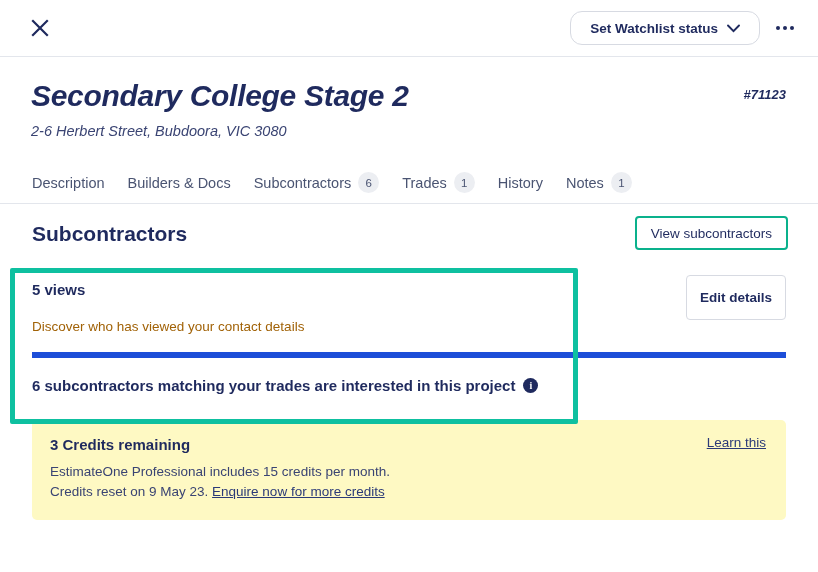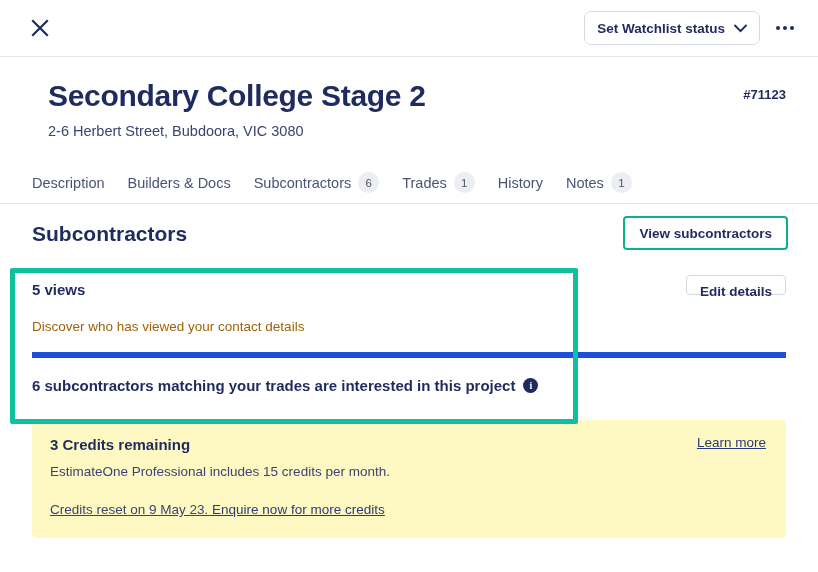--- a/index.html
+++ b/index.html
@@ -34,24 +34,24 @@
 
   .topbar-right {
     position: absolute;
     right: 18px; top: 11px;
     display: flex;
     align-items: center;
     gap: 10px;
   }
   .watchlist-btn {
     height: 34px;
-    padding: 0 12px;
+    padding: 0 19px;
     background: #fff;
     border: 1px solid #d7dae2;
-    border-radius: 7px;
+    border-radius: 12px;
     color: #1f2a5e;
     font-size: 13.5px;
     font-weight: bold;
     font-family: "Liberation Sans", sans-serif;
     display: flex;
     align-items: center;
     gap: 9px;
     cursor: pointer;
     white-space: nowrap;
   }
@@ -62,21 +62,21 @@
     display: flex; align-items: center; justify-content: center;
     gap: 3px;
     cursor: pointer;
   }
   .kebab-btn i {
     width: 4px; height: 4px; border-radius: 50%;
     background: #1f2a5e; display: block;
   }
 
   
-  .titleblock { position: relative; padding: 22px 32px 0 48px; }
+  .titleblock { position: relative; padding: 22px 32px 0 31px; font-style: italic; }
   .proj-title {
     font-size: 30px;
     font-weight: bold;
     letter-spacing: -0.3px;
     color: #1f2a5e;
     line-height: 1.12;
   }
   .proj-address {
     margin-top: 9px;
     font-size: 14.5px;
@@ -143,21 +143,21 @@
     position: absolute;
     right: 30px;
     top: 12px;
     height: 34px;
     padding: 0 14px;
     background: #fff;
     border: 2px solid #0ab18c;
     border-radius: 4px;
     color: #1f2a5e;
     font-size: 13.5px;
-    font-weight: bold;
+    font-weight: normal;
     font-family: "Liberation Sans", sans-serif;
     cursor: pointer;
     white-space: nowrap;
   }
 
   
   .highlight-box {
     position: absolute;
     left: 10px;
     top: 268px;
@@ -199,21 +199,21 @@
     align-items: center;
     justify-content: center;
     font-family: "Liberation Serif", serif;
     cursor: pointer;
     flex: none;
   }
   .edit-details-btn {
     position: absolute;
     right: 0;
     top: 13px;
-    height: 20px;
+    height: 45px;
     padding: 8px 13px;
     background: #fff;
     border: 1px solid #d7dae2;
     border-radius: 4px;
     color: #1f2a5e;
     font-size: 13.5px;
     font-weight: bold;
     font-family: "Liberation Sans", sans-serif;
     cursor: pointer;
     white-space: nowrap;
@@ -231,21 +231,21 @@
     font-size: 15px;
     font-weight: bold;
     color: #1f2a5e;
   }
   .credits-line {
     margin-top: 9px;
     font-size: 13.5px;
     color: #3a4473;
     line-height: 1.45;
   }
-  .credits-line.second { margin-top: 19px; text-decoration: underline; }
+  .credits-line.second { margin-top: 1px; }
   .inline-link {
     color: #2b3a78;
     text-decoration: underline;
     cursor: pointer;
   }
   .learn-more {
     position: absolute;
     right: 20px;
     top: 15px;
     font-size: 13.5px;
@@ -336,16 +336,16 @@
   </div>
 
   <div class="highlight-box"></div>
 
   <div class="credits-panel">
     <div class="credits-title">3 Credits remaining</div>
     <div class="credits-line">EstimateOne Professional includes 15 credits per month.</div>
     <div class="credits-line second">
       <span>Credits reset on 9 May 23. </span><a class="inline-link">Enquire now for more credits</a>
     </div>
-    <a class="learn-more">Learn more</a>
+    <a class="learn-more">Learn this</a>
   </div>
 
 </div>
 
 </body></html>

